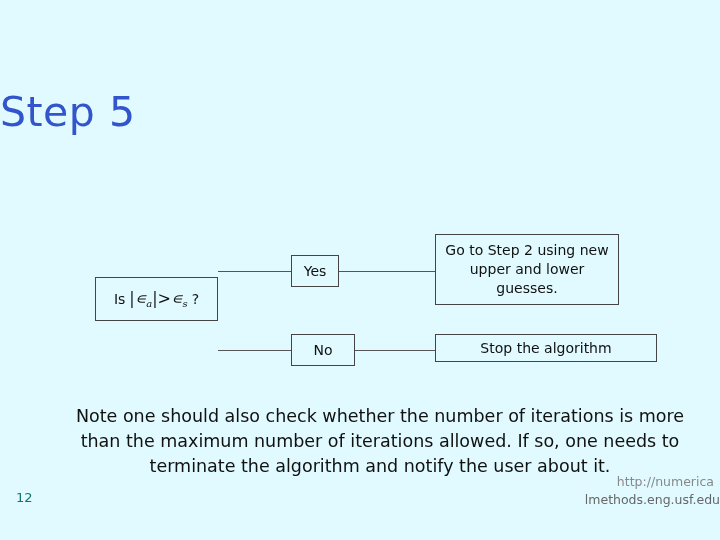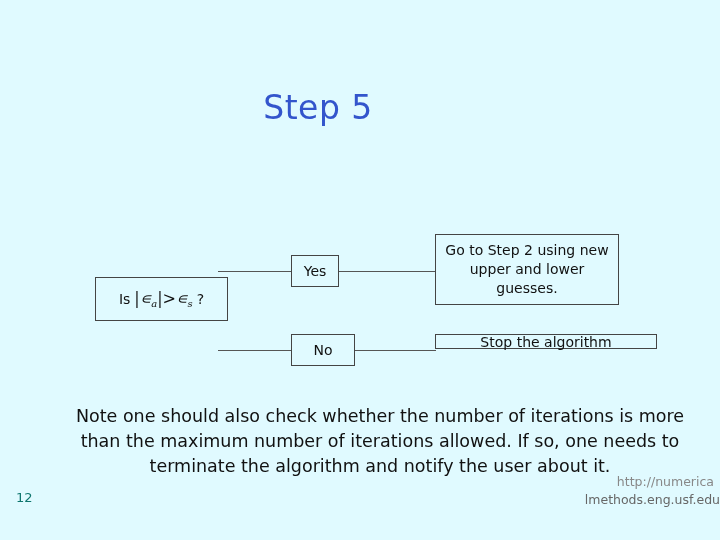--- a/index.html
+++ b/index.html
@@ -19,22 +19,21 @@
     left: 0; top: 0;
     width: 720px;
     height: 540px;
     background: #e0faff;
   }
   .title {
     position: absolute;
     left: 0;
     top: 88px;
     width: 636px;
-    text-align: center;
-    font-size: 33px;
+    font-size: 41px;
     color: #3355cc;
     font-family: "DejaVu Sans", sans-serif;
     letter-spacing: 0.5px;
   }
   .body-text {
     position: absolute;
     color: #111;
     font-size: 16.5px;
     font-family: "DejaVu Sans", sans-serif;
     line-height: 1.33;
@@ -66,21 +65,21 @@
     font-size: 14px;
     font-family: "DejaVu Sans", sans-serif;
     display: flex;
     align-items: center;
     justify-content: center;
     text-align: center;
   }
   .box-is {
     left: 95px;
     top: 277px;
-    width: 133px;
+    width: 123px;
     height: 44px;
     font-size: 14px;
   }
   .box-yes {
     left: 291px;
     top: 255px;
     width: 48px;
     height: 32px;
   }
   .box-no {
@@ -94,21 +93,21 @@
     top: 234px;
     width: 184px;
     height: 71px;
     line-height: 1.35;
     padding: 0 6px;
   }
   .box-stop {
     left: 435px;
     top: 334px;
     width: 222px;
-    height: 15px;
+    height: 28px;
   }
   .connector {
     position: absolute;
     background: #555;
     height: 1px;
   }
   .c1 { left: 218px; top: 271px; width: 74px; }
   .c2 { left: 218px; top: 350px; width: 74px; }
   .c3 { left: 339px; top: 271px; width: 97px; }
   .c4 { left: 339px; top: 350px; width: 97px; }

